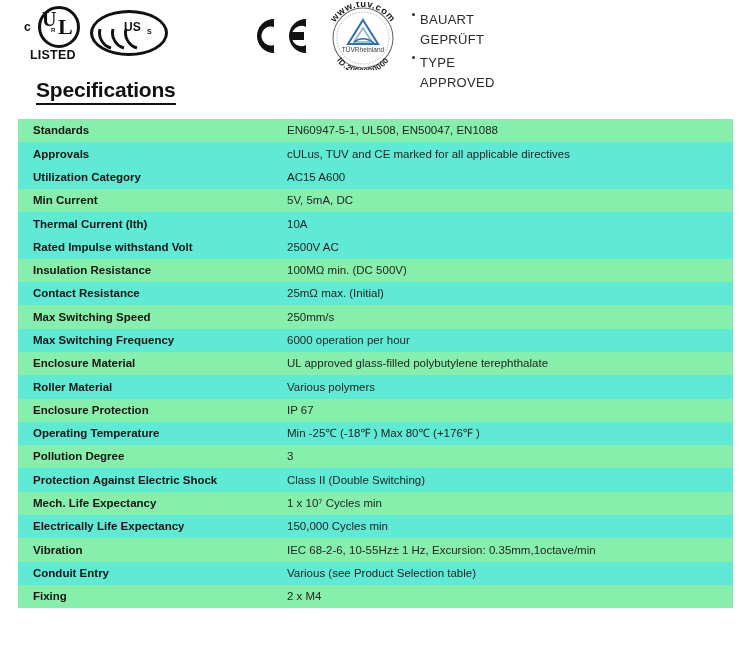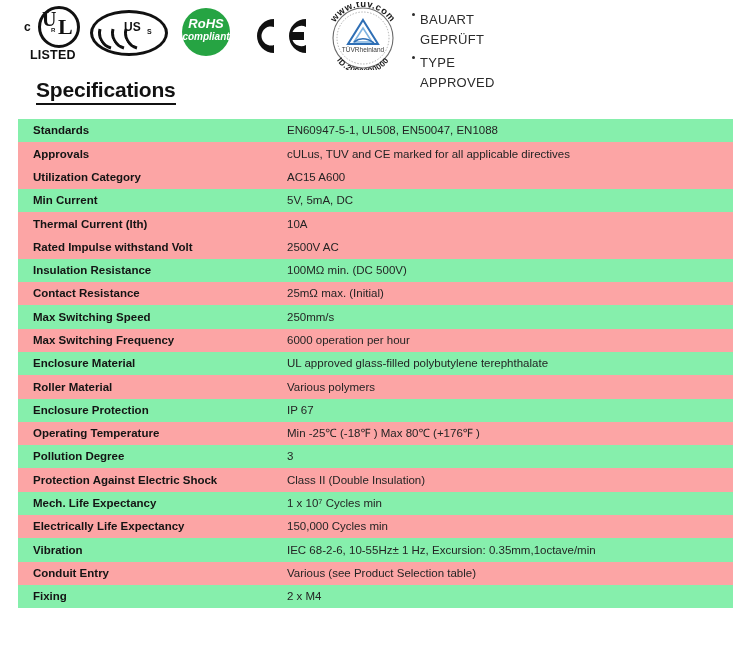--- a/index.html
+++ b/index.html
@@ -193,21 +193,21 @@
   
   .spec-table {
     position: absolute;
     left: 18px;
     top: 119px;
     width: 715px;
     border-collapse: collapse;
   }
   .spec-table tr { height: 23.3px; }
   .spec-table tr.striped { background: #86efac; }
-  .spec-table tr.plain   { background: #fca5a5; }
+  .spec-table tr.plain   { background: #5eead4; }
   .spec-table td {
     padding: 0 0 0 0;
     vertical-align: middle;
     line-height: 1.1;
   }
   .spec-table td.label {
     width: 254px;
     padding-left: 15px;
     font-size: 11.5px;
     font-weight: bold;
@@ -237,26 +237,20 @@
   </div>
 
   <div class="cert-item ccc-logo">
     <div class="ccc-ell"></div>
     <div class="ccc-arc ccc-a1"></div>
     <div class="ccc-arc ccc-a2"></div>
     <div class="ccc-arc ccc-a3"></div>
     <div class="ccc-s">S</div>
   </div>
 
-  <div class="cert-item rohs-logo">
-    <div class="rohs-circle">
-      <div class="rohs-t1">RoHS</div>
-      <div class="rohs-t2">compliant</div>
-    </div>
-  </div>
 
   <div class="cert-item ce-logo">
     <svg width="60" height="44" viewBox="0 0 60 44" aria-hidden="true">
       <path d="M24 5 A17 17 0 1 0 24 39 L24 31 A9.5 9.5 0 1 1 24 13 Z" fill="#111"></path>
       <path d="M56 5 A17 17 0 1 0 56 39 L56 31 A9.5 9.5 0 0 1 42.5 26 L54 26 L54 18 L42.5 18 A9.5 9.5 0 0 1 56 13 Z" fill="#111"></path>
     </svg>
   </div>
 
   <div class="cert-item tuv-logo">
     <svg width="90" height="68" viewBox="0 0 90 68" aria-hidden="true">
@@ -356,21 +350,21 @@
       <tr class="plain">
         <td class="label">Operating Temperature</td>
         <td class="value">Min -25℃ (-18℉ ) Max 80℃  (+176℉ )</td>
       </tr>
       <tr class="striped">
         <td class="label">Pollution Degree</td>
         <td class="value">3</td>
       </tr>
       <tr class="plain">
         <td class="label">Protection Against Electric Shock</td>
-        <td class="value">Class II (Double Insulation)</td>
+        <td class="value">Class II (Double Switching)</td>
       </tr>
       <tr class="striped">
         <td class="label">Mech. Life Expectancy</td>
         <td class="value">1 x 10⁷ Cycles min</td>
       </tr>
       <tr class="plain">
         <td class="label">Electrically Life Expectancy</td>
         <td class="value">150,000 Cycles min</td>
       </tr>
       <tr class="striped">

